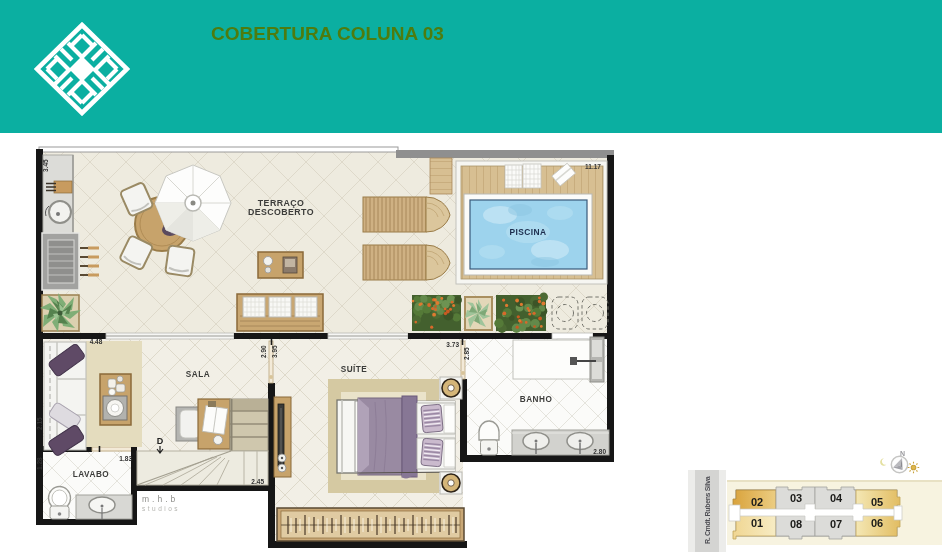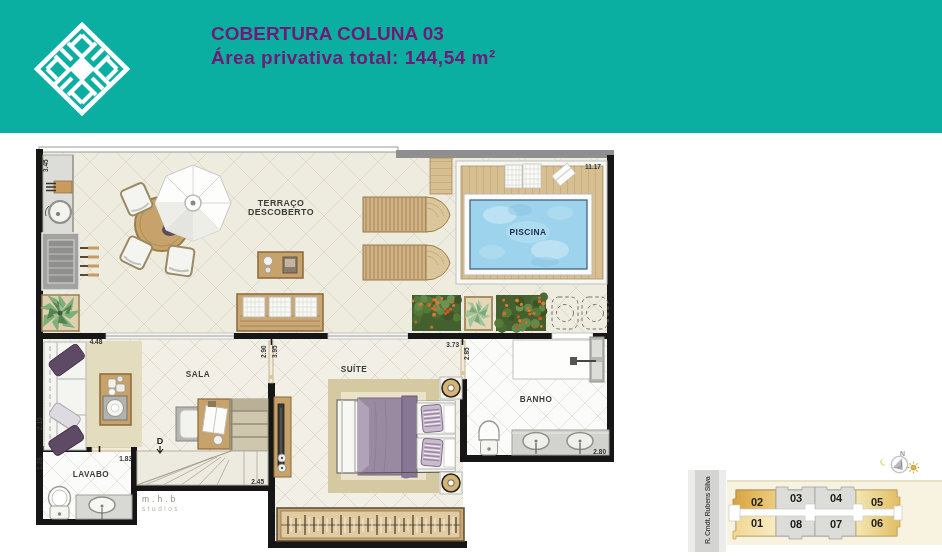--- a/index.html
+++ b/index.html
@@ -22,23 +22,22 @@
 <path d="M83 47 L73 37 M83 47 L73 57"></path>
 <path d="M34 21 L48 35 L62 21"></path>
 <path d="M34 73 L48 59 L62 73"></path>
 <path d="M21 34 L35 48 L21 62"></path>
 <path d="M75 34 L61 48 L75 62"></path>
 <path d="M27 27 L38 38 M69 27 L58 38 M27 67 L38 56 M69 67 L58 56"></path>
 </g>
 <path d="M48 34 L61 47 L48 60 L35 47 Z" fill="#ffffff"></path>
 </svg>
 
-<div class="abs" style="left:211px;top:22px;color:#701a75;font-weight:bold;font-size:19px;line-height:24px">
+<div class="abs" style="left:211px;top:22px;color:#4d7c0f;font-weight:bold;font-size:19px;line-height:24px">
     <div>COBERTURA COLUNA 03</div>
-    <div style="letter-spacing:0.5px">Área privativa total: 144,54 m²</div>
   </div>
 <svg class="abs" style="left:0;top:0" width="942" height="556" viewBox="0 0 942 556">
 <defs>
 <pattern id="tileT" width="36" height="36" patternUnits="userSpaceOnUse">
 <rect width="36" height="36" fill="#eeebdf"></rect>
 <path d="M0 0 L36 36 M36 0 L0 36" stroke="#ded9ca" stroke-width="1" fill="none"></path>
 </pattern>
 <pattern id="tileI" width="30" height="30" patternUnits="userSpaceOnUse">
 <rect width="30" height="30" fill="#f2efe6"></rect>
 <path d="M0 0 L30 30 M30 0 L0 30" stroke="#ded9ca" stroke-width="1" fill="none"></path>

